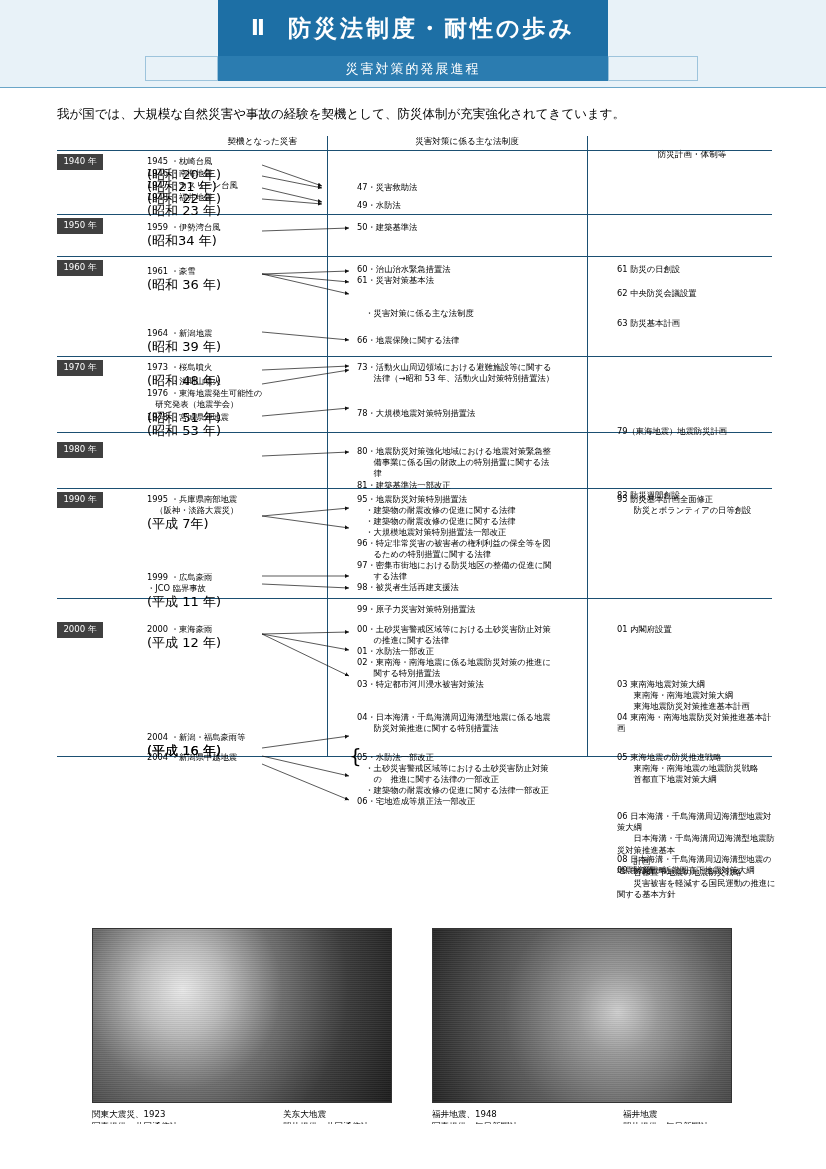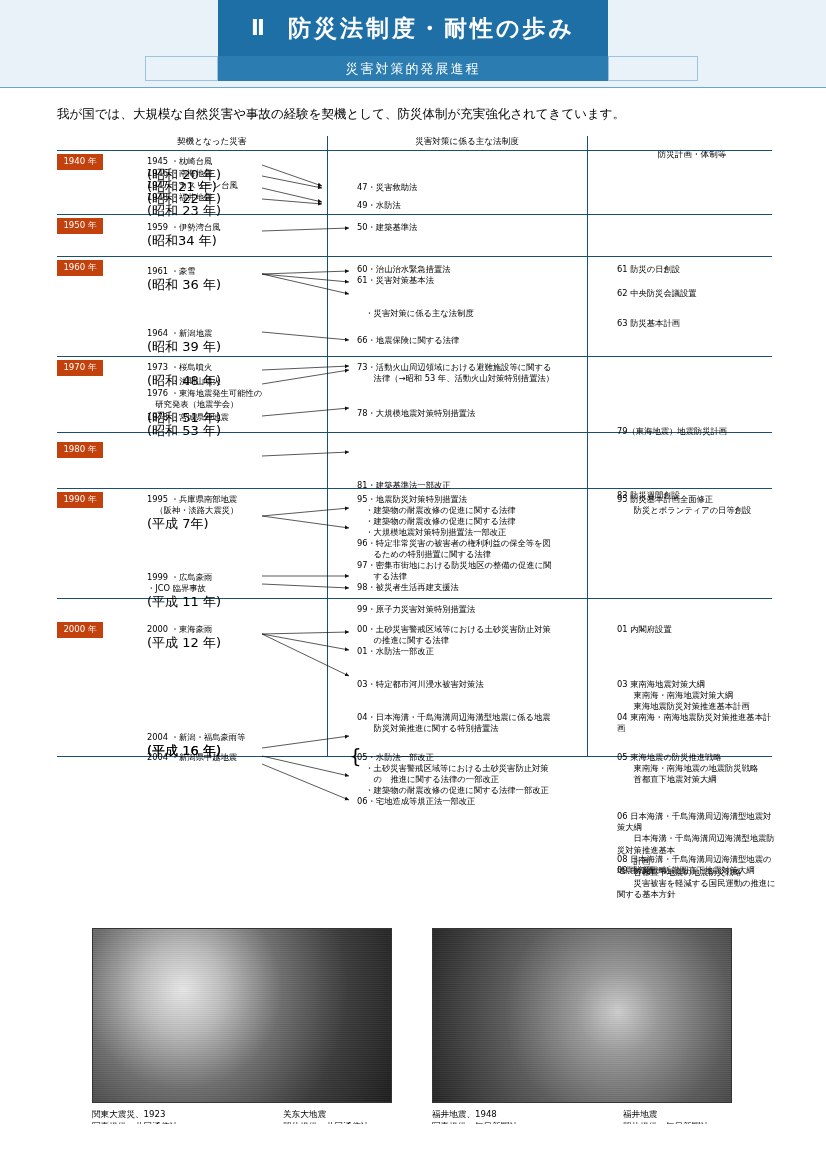--- a/index.html
+++ b/index.html
@@ -49,29 +49,29 @@
     position:absolute;left:57px;top:104px;width:720px;
     font-size:12.5px;line-height:1.6;
   }
 
   
   .chart{
     position:absolute;left:57px;top:136px;width:715px;height:760px;
     font-size:8.3px;line-height:1.35;
   }
   .colhead{position:absolute;font-size:8.6px;}
-  .ch1{left:120px;top:0;width:120px;text-align:left;}
+  .ch1{left:120px;top:0;width:120px;text-align:right;}
   .ch2{left:300px;top:0;width:220px;text-align:center;}
   .ch3{left:560px;top:0;width:150px;text-align:center;margin-top:13px;}
 
   .hline{position:absolute;height:1px;background:#1b4f72;}
   .vline{position:absolute;width:1px;background:#1b4f72;}
 
   .decade{
-    position:absolute;background:#c2410c;color:#fff;
+    position:absolute;background:#404040;color:#fff;
     font-size:8.6px;padding:2px 6px;width:46px;text-align:center;
     box-sizing:border-box;
   }
   .ev{position:absolute;white-space:nowrap;}
   .ev .yr{display:inline-block;}
   .ev .era{font-size:13px;}
   .lawcol{position:absolute;left:300px;width:250px;}
   .plancol{position:absolute;left:560px;width:160px;}
   .rowtxt{white-space:pre-wrap;}
   svg.connectors{position:absolute;left:0;top:0;width:715px;height:760px;overflow:visible;}
@@ -252,20 +252,25 @@
   <div class="lawcol" style="top:226px;">
       <div class="rowtxt">73・活動火山周辺領域における避難施設等に関する
 　　法律（→昭和 53 年、活動火山対策特別措置法）</div>
     </div>
   <div class="lawcol" style="top:272px;">
       <div class="rowtxt">78・大規模地震対策特別措置法</div>
     </div>
   <div class="plancol" style="top:290px;">79（東海地震）地震防災計画</div>
 
   <div class="decade" style="left:0;top:306px;">1980 年</div>
+  <div class="lawcol" style="top:310px;">
+      <div class="rowtxt">80・地震防災対策強化地域における地震対策緊急整
+　　備事業に係る国の財政上の特別措置に関する法
+　　律</div>
+    </div>
   <div class="lawcol" style="top:344px;">
       <div class="rowtxt">81・建築基準法一部改正</div>
     </div>
   <div class="plancol" style="top:354px;">83 防災週間創設</div>
 
   <div class="decade" style="left:0;top:356px;">1990 年</div>
   <div class="ev" style="left:90px;top:358px;">
     <span class="yr">1995</span>
     <span class="rowtxt">・兵庫県南部地震
 　（阪神・淡路大震災）</span>
@@ -321,20 +326,24 @@
     <span class="yr">2004</span>
     <span>・新潟県中越地震</span>
     <div class="era" style="margin-top:-1px;position:absolute;top:-9px;left:0;">(平成 16 年)</div>
   </div>
   <div class="lawcol" style="top:488px;">
       <div class="rowtxt">00・土砂災害警戒区域等における土砂災害防止対策
 　　の推進に関する法律</div>
     </div>
   <div class="lawcol" style="top:510px;">
       <div class="rowtxt">01・水防法一部改正</div>
+    </div>
+  <div class="lawcol" style="top:521px;">
+      <div class="rowtxt">02・東南海・南海地震に係る地震防災対策の推進に
+　　関する特別措置法</div>
     </div>
   <div class="lawcol" style="top:543px;">
       <div class="rowtxt">03・特定都市河川浸水被害対策法</div>
     </div>
   <div class="lawcol" style="top:576px;">
       <div class="rowtxt">04・日本海溝・千島海溝周辺海溝型地震に係る地震
 　　防災対策推進に関する特別措置法</div>
     </div>
   <div class="lawcol" style="top:616px;">
       <div class="rowtxt">05・水防法一部改正</div>

